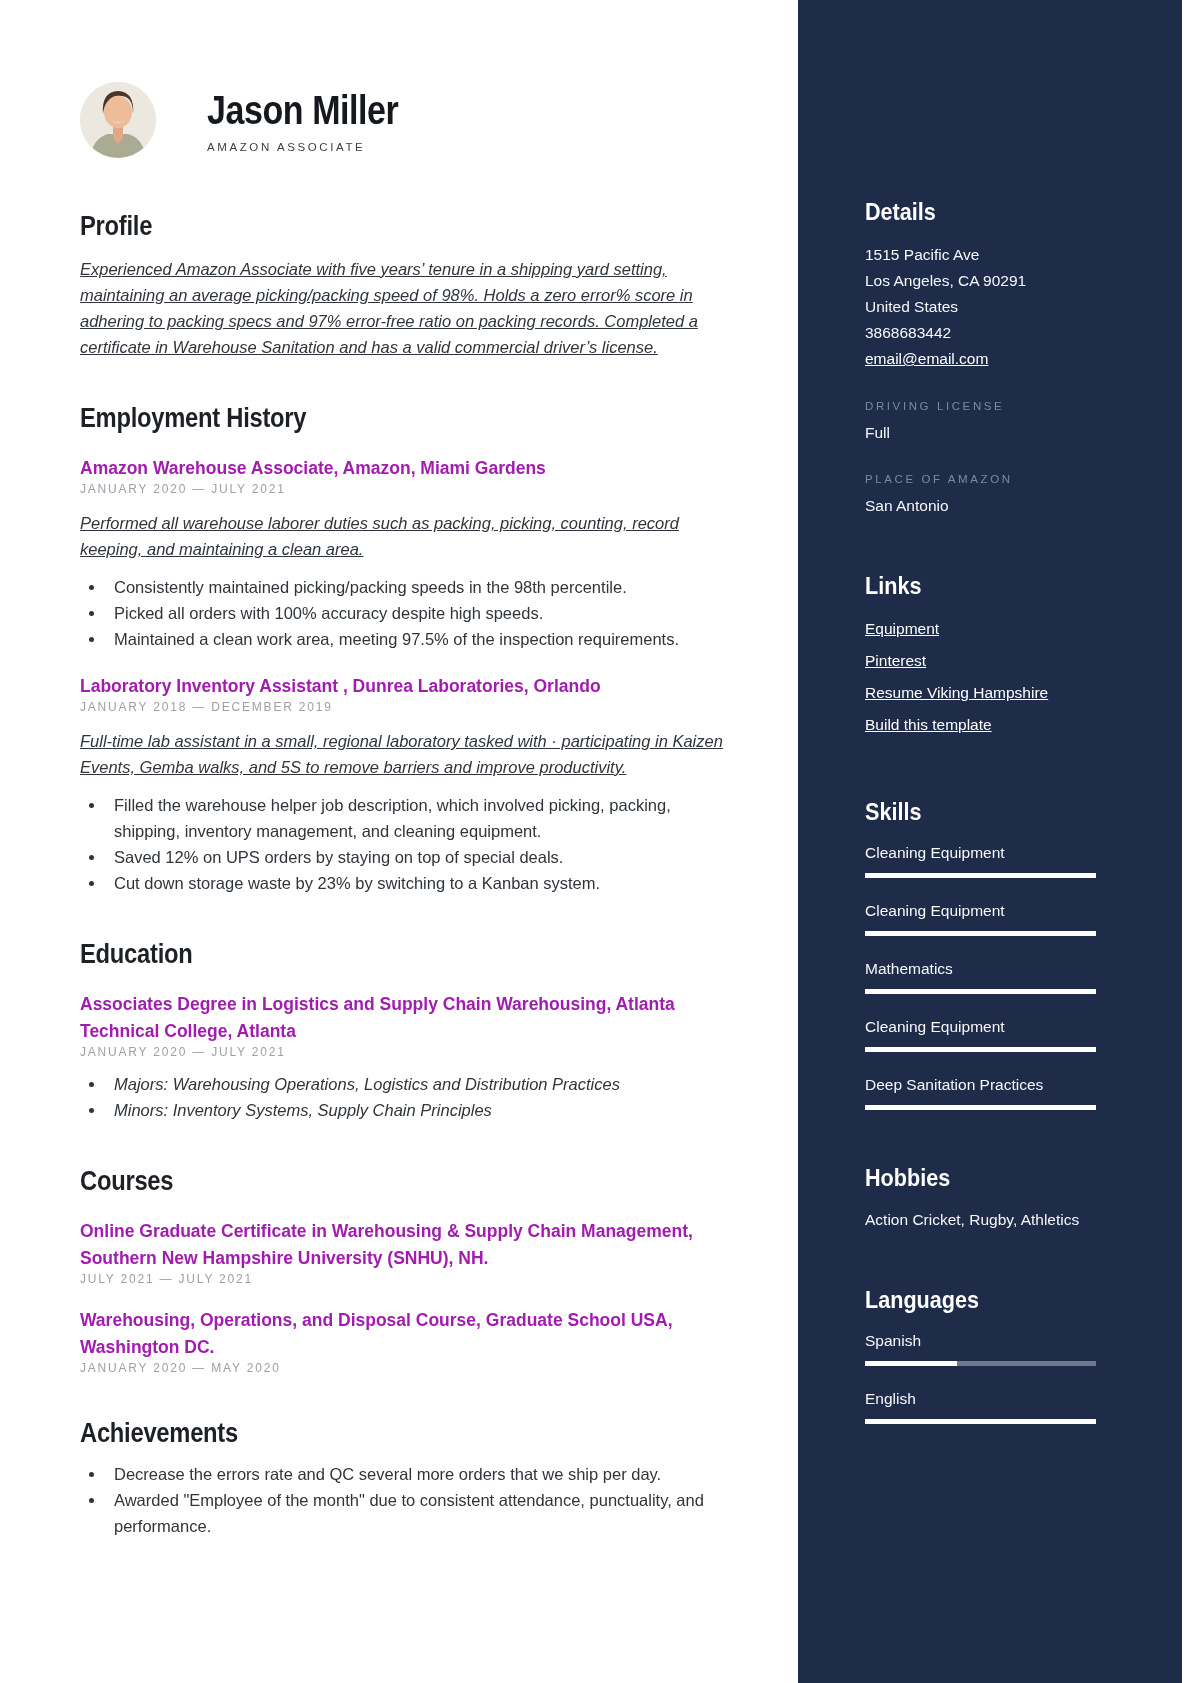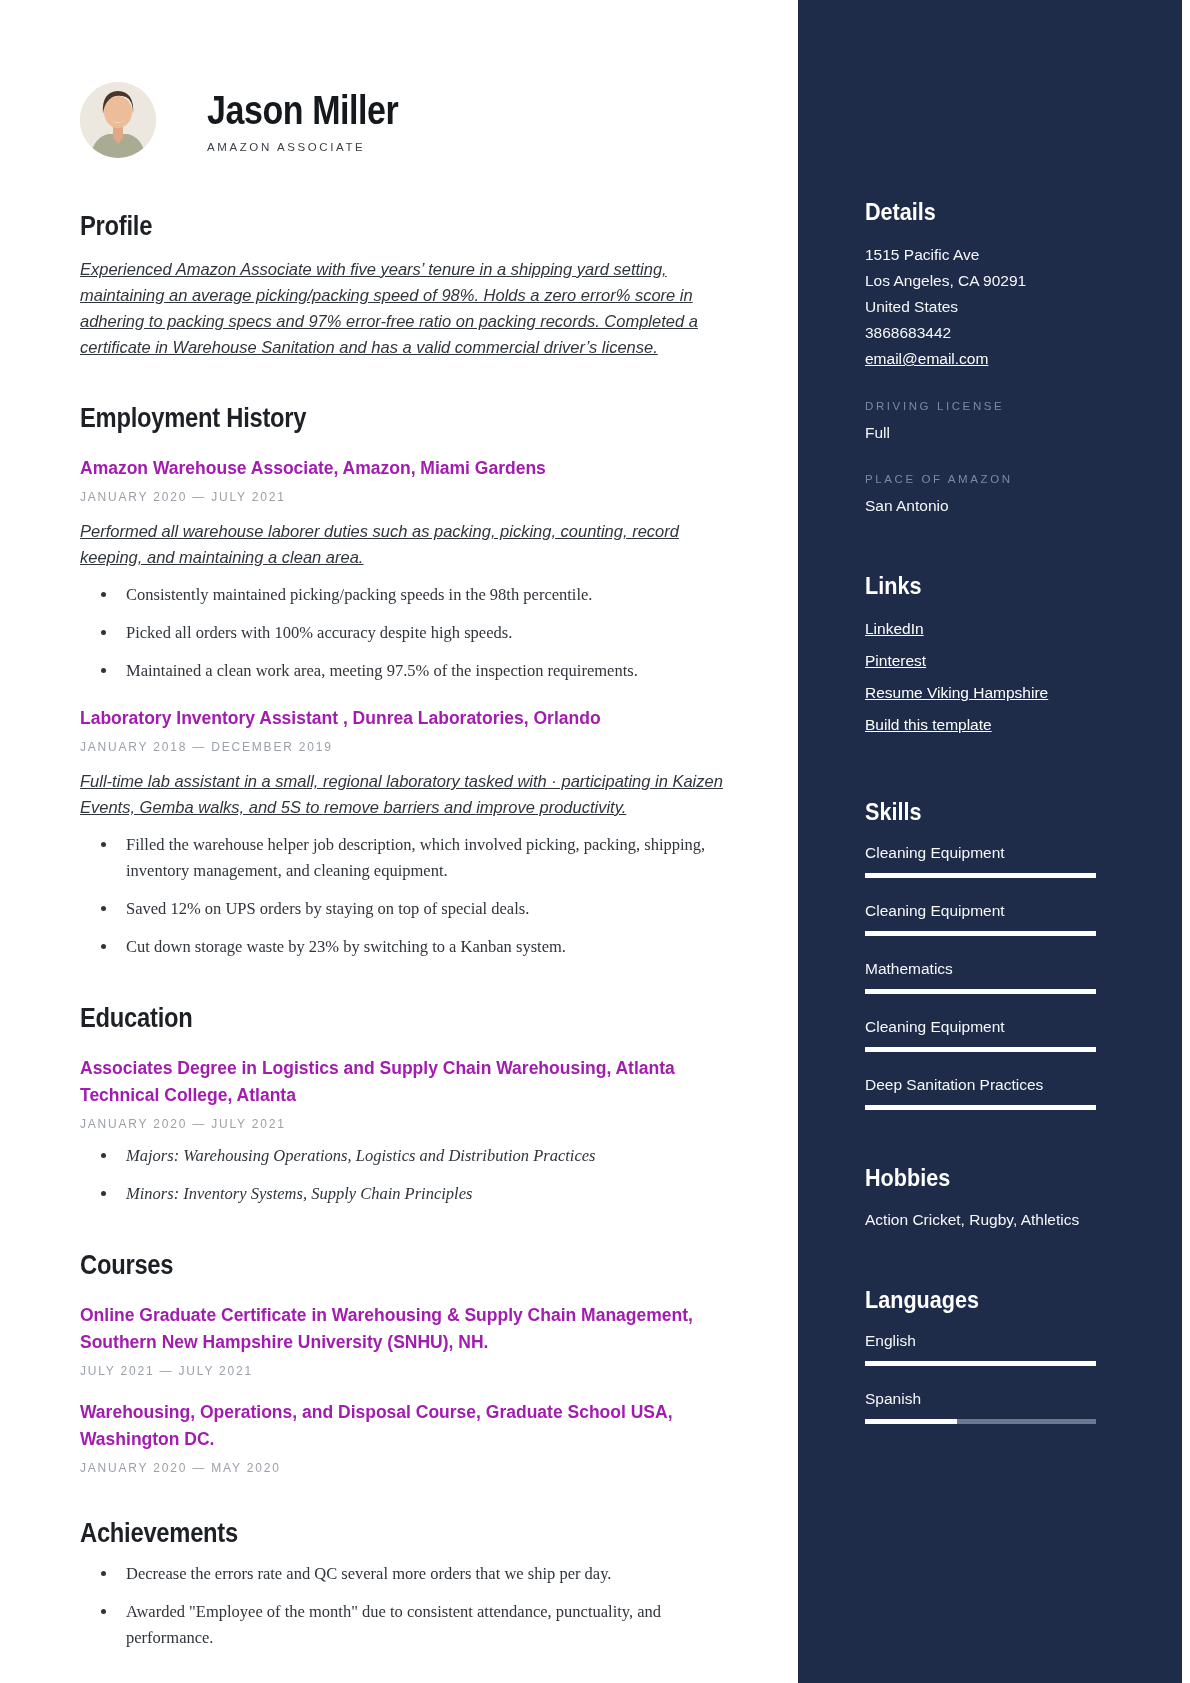--- a/index.html
+++ b/index.html
@@ -27,23 +27,23 @@
   h2.main-heading {
     font-size:27px; font-weight:700; color:#1d2025; margin:0; line-height:32px;
     transform:scaleX(.88); transform-origin:left center; white-space:nowrap;
     letter-spacing:-.3px;
   }
   .sec-profile { margin-top:52px; }
   .sec { margin-top:42px; }
   p.italic-body, li.italic-body { font-style:italic; }
   p.body-text { margin:14px 0 0; font-size:16.5px; line-height:26px; color:#30353b;text-decoration:underline; }
   h3.item-title { font-size:17.5px; font-weight:700; color:#a21caf; margin:21px 0 0; line-height:27px; }
-  .date-line { margin-top:8px; font-size:12px; letter-spacing:1.8px; color:#9ba0a8; }
+  .date-line { font-size:12px; letter-spacing:1.8px; color:#9ba0a8; }
   ul.bullets { margin:12px 0 0; padding-left:26px; font-size:16.5px; line-height:26px; color:#30353b; }
-  ul.bullets li { padding-left:8px; margin:12px;font-family:Liberation Serif, serif; }
+  ul.bullets li { padding-left:8px; margin:0; }
   
   .sidebar {
     position:absolute; top:0; right:8px; width:384px; height:100%;
     background:#1e2b49; color:#ffffff; padding:198px 86px 40px 67px;
   }
   .side-section + .side-section { margin-top:54px; }
   h2.side-heading {
     font-size:24px; font-weight:700; color:#ffffff; margin:0 0 16px; line-height:28px;
     transform:scaleX(.9); transform-origin:left center; white-space:nowrap;
   }
@@ -155,21 +155,21 @@
     <div class="side-line">3868683442</div>
     <a class="side-link" href="#">email@email.com</a>
     <div class="side-label">DRIVING LICENSE</div>
     <div class="side-value">Full</div>
     <div class="side-label">PLACE OF AMAZON</div>
     <div class="side-value">San Antonio</div>
   </div>
 
   <div class="side-section links-list">
     <h2 class="side-heading">Links</h2>
-    <div><a class="side-link" href="#">LinkedIn</a></div>
+    <div><a class="side-link" href="#">Equipment</a></div>
     <div><a class="side-link" href="#">Pinterest</a></div>
     <div><a class="side-link" href="#">Resume Viking Hampshire</a></div>
     <div><a class="side-link" href="#">Build this template</a></div>
   </div>
 
   <div class="side-section">
     <h2 class="side-heading">Skills</h2>
     <div class="meter-item">
       <div class="meter-name">Cleaning Equipment</div>
       <div class="meter-track">
@@ -203,26 +203,26 @@
   </div>
 
   <div class="side-section">
     <h2 class="side-heading">Hobbies</h2>
     <div class="hobbies-text">Action Cricket, Rugby, Athletics</div>
   </div>
 
   <div class="side-section">
     <h2 class="side-heading">Languages</h2>
     <div class="meter-item">
+      <div class="meter-name">Spanish</div>
+      <div class="meter-track">
+          <div class="meter-fill" style="width: 40%;"></div>
+        </div>
+    </div>
+    <div class="meter-item">
       <div class="meter-name">English</div>
       <div class="meter-track">
           <div class="meter-fill" style="width: 100%;"></div>
         </div>
     </div>
-    <div class="meter-item">
-      <div class="meter-name">Spanish</div>
-      <div class="meter-track">
-          <div class="meter-fill" style="width: 40%;"></div>
-        </div>
-    </div>
   </div>
 
 </div>
 
 </body></html>

